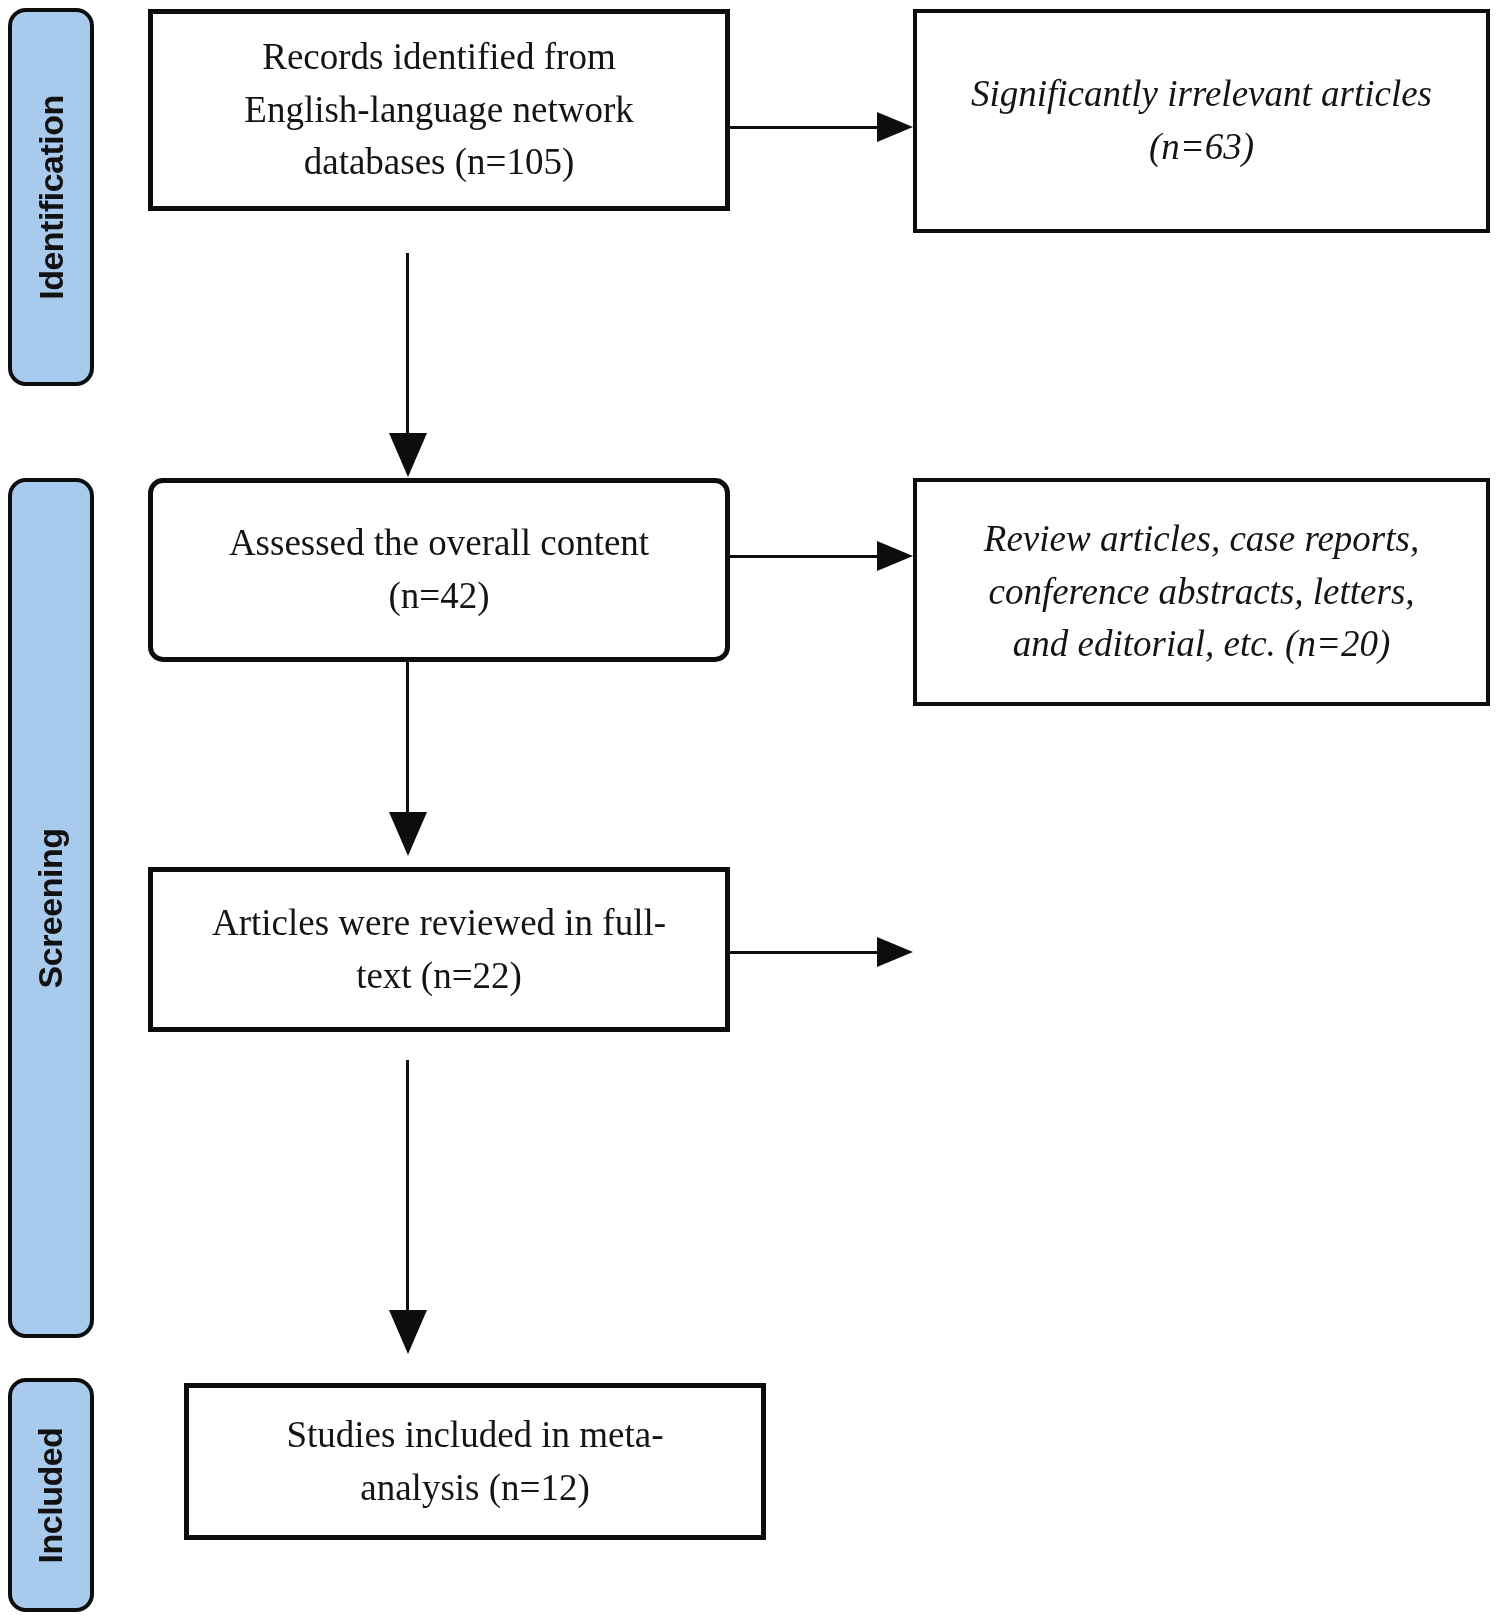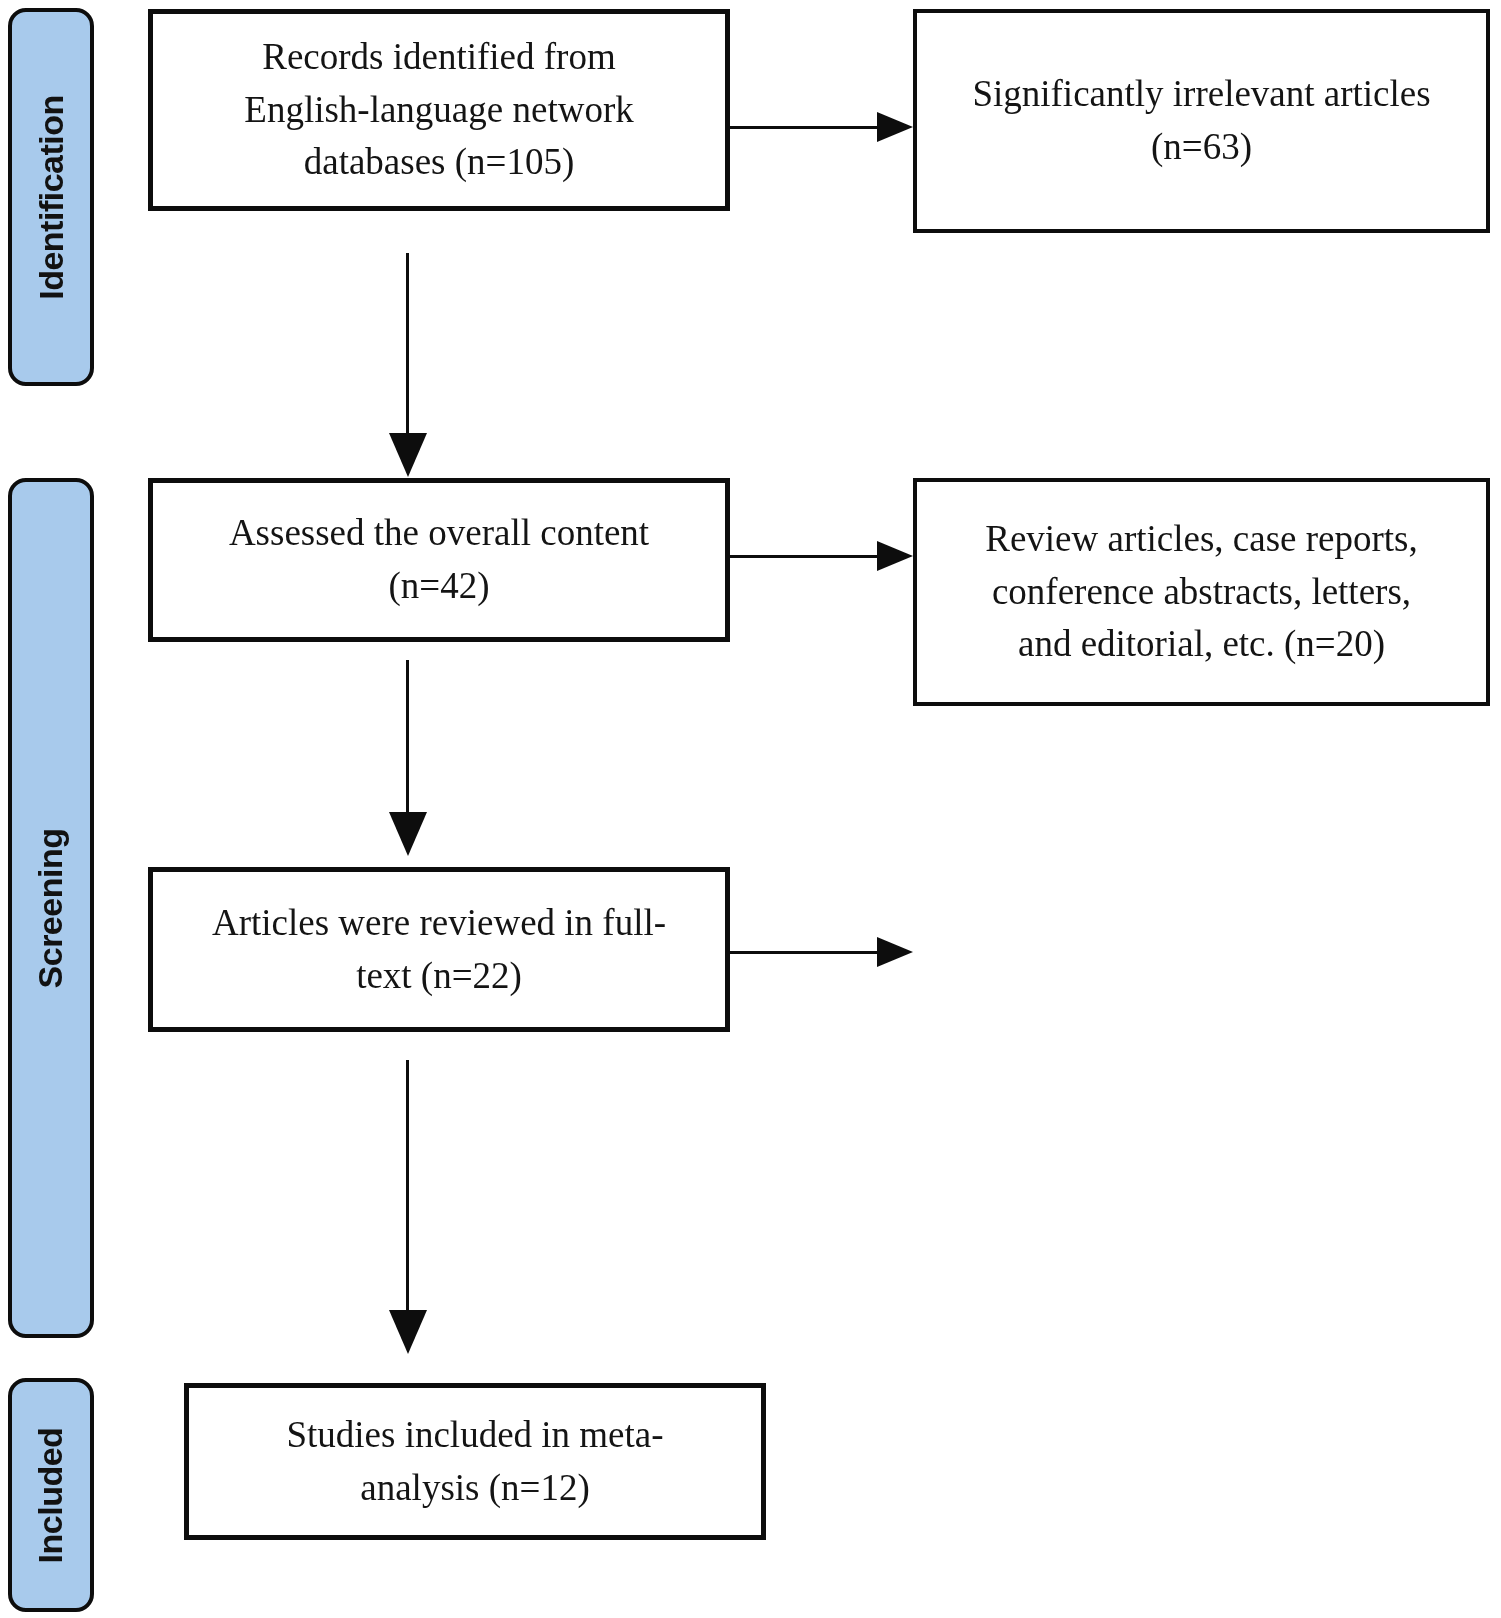--- a/index.html
+++ b/index.html
@@ -52,20 +52,21 @@
   }
   .fbox.main{
     left:148px;
     width:582px;
     border:5px solid var(--box-border);
   }
   .fbox.side{
     left:913px;
     width:577px;
     border:4px solid var(--box-border);
+    font-style:italic;
   }
   .box-text{
     font-size:37px;
     line-height:1.42;
     text-align:center;
     white-space:pre-line;
     width:100%;
   }
   .box-text.left{
     text-align:left;
@@ -101,21 +102,21 @@
   </div>
   <div class="stage" style="top:1378px;height:234px;">
     <span class="stage-label">Included</span>
   </div>
 
   <div class="fbox main" style="top:9px;height:202px;">
     <div class="box-text">Records identified from
 English-language network
 databases (n=105)</div>
   </div>
-  <div class="fbox main" style="top:478px;height:164px;">
+  <div class="fbox main" style="top:478px;height:184px;border-radius:15px;">
     <div class="box-text">Assessed the overall content
 (n=42)</div>
   </div>
   <div class="fbox main" style="top:867px;height:165px;justify-content:center;">
     <div class="box-text">Articles were reviewed in full-
 text (n=22)</div>
   </div>
   <div class="fbox main" style="top:1383px;height:157px;margin-left:36px;">
     <div class="box-text">Studies included in meta-
 analysis (n=12)</div>

